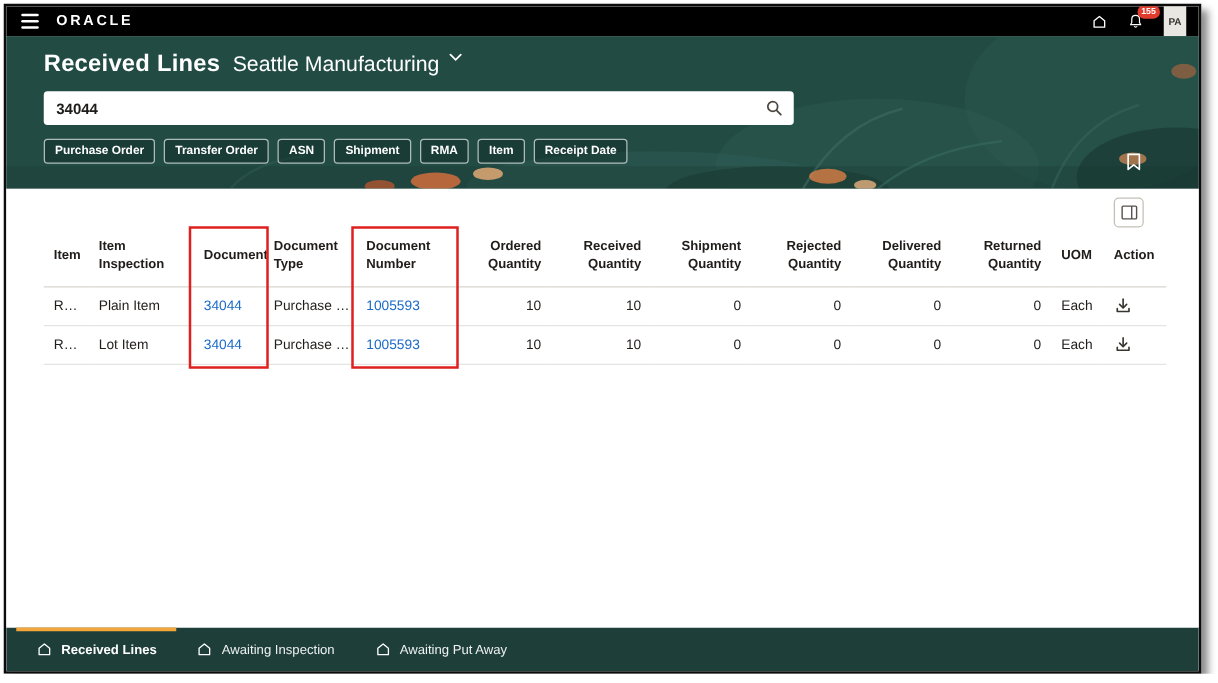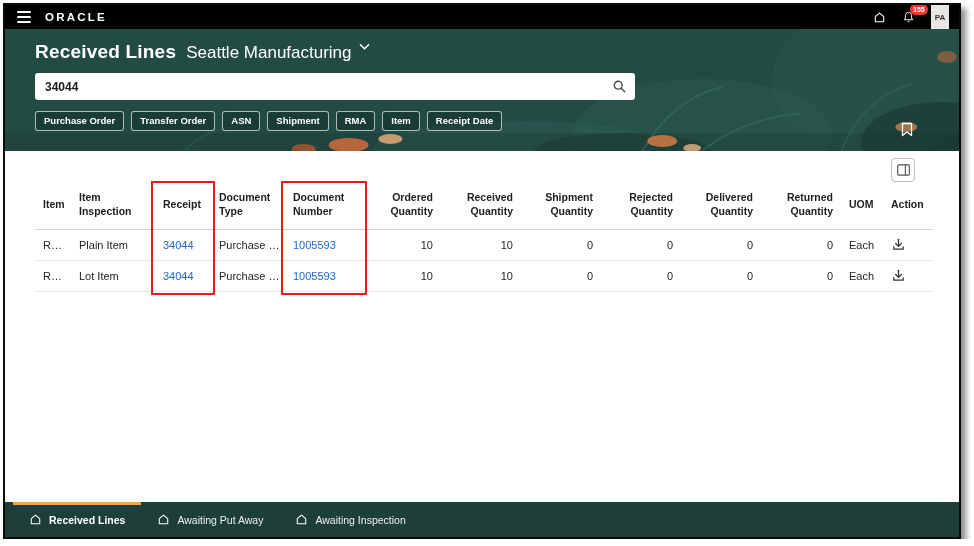--- a/index.html
+++ b/index.html
@@ -233,21 +233,21 @@
           <col style="width:80px">
         <col style="width:80px">
           <col style="width:80px">
           <col style="width:42px">
         <col style="width:50px">
       </colgroup>
       <thead>
         <tr>
           <th>Item</th>
           <th>Item Inspection</th>
-          <th>Receipt</th>
+          <th>Document</th>
           <th>Document Type</th>
           <th>Document Number</th>
           <th class="num">Ordered Quantity</th>
           <th class="num">Received Quantity</th>
           <th class="num">Shipment Quantity</th>
           <th class="num">Rejected Quantity</th>
           <th class="num">Delivered Quantity</th>
           <th class="num">Returned Quantity</th>
           <th>UOM</th>
           <th class="ctr">Action</th>
@@ -312,23 +312,23 @@
       <span class="indicator"></span>
       <svg width="13" height="13" viewBox="0 0 16 16" fill="none" stroke="#fff" stroke-width="1.3" stroke-linejoin="round">
         <path d="M2.8 7 L8 2.6 L13.2 7 V13.2 H2.8 Z"></path>
       </svg>
       <span>Received Lines</span>
     </div>
     <div class="tab">
       <svg width="13" height="13" viewBox="0 0 16 16" fill="none" stroke="#fff" stroke-width="1.3" stroke-linejoin="round">
         <path d="M2.8 7 L8 2.6 L13.2 7 V13.2 H2.8 Z"></path>
       </svg>
-      <span>Awaiting Put Away</span>
+      <span>Awaiting Inspection</span>
     </div>
     <div class="tab">
       <svg width="13" height="13" viewBox="0 0 16 16" fill="none" stroke="#fff" stroke-width="1.3" stroke-linejoin="round">
         <path d="M2.8 7 L8 2.6 L13.2 7 V13.2 H2.8 Z"></path>
       </svg>
-      <span>Awaiting Inspection</span>
+      <span>Awaiting Put Away</span>
     </div>
   </footer>
 
 </div>
 
 </body></html>

